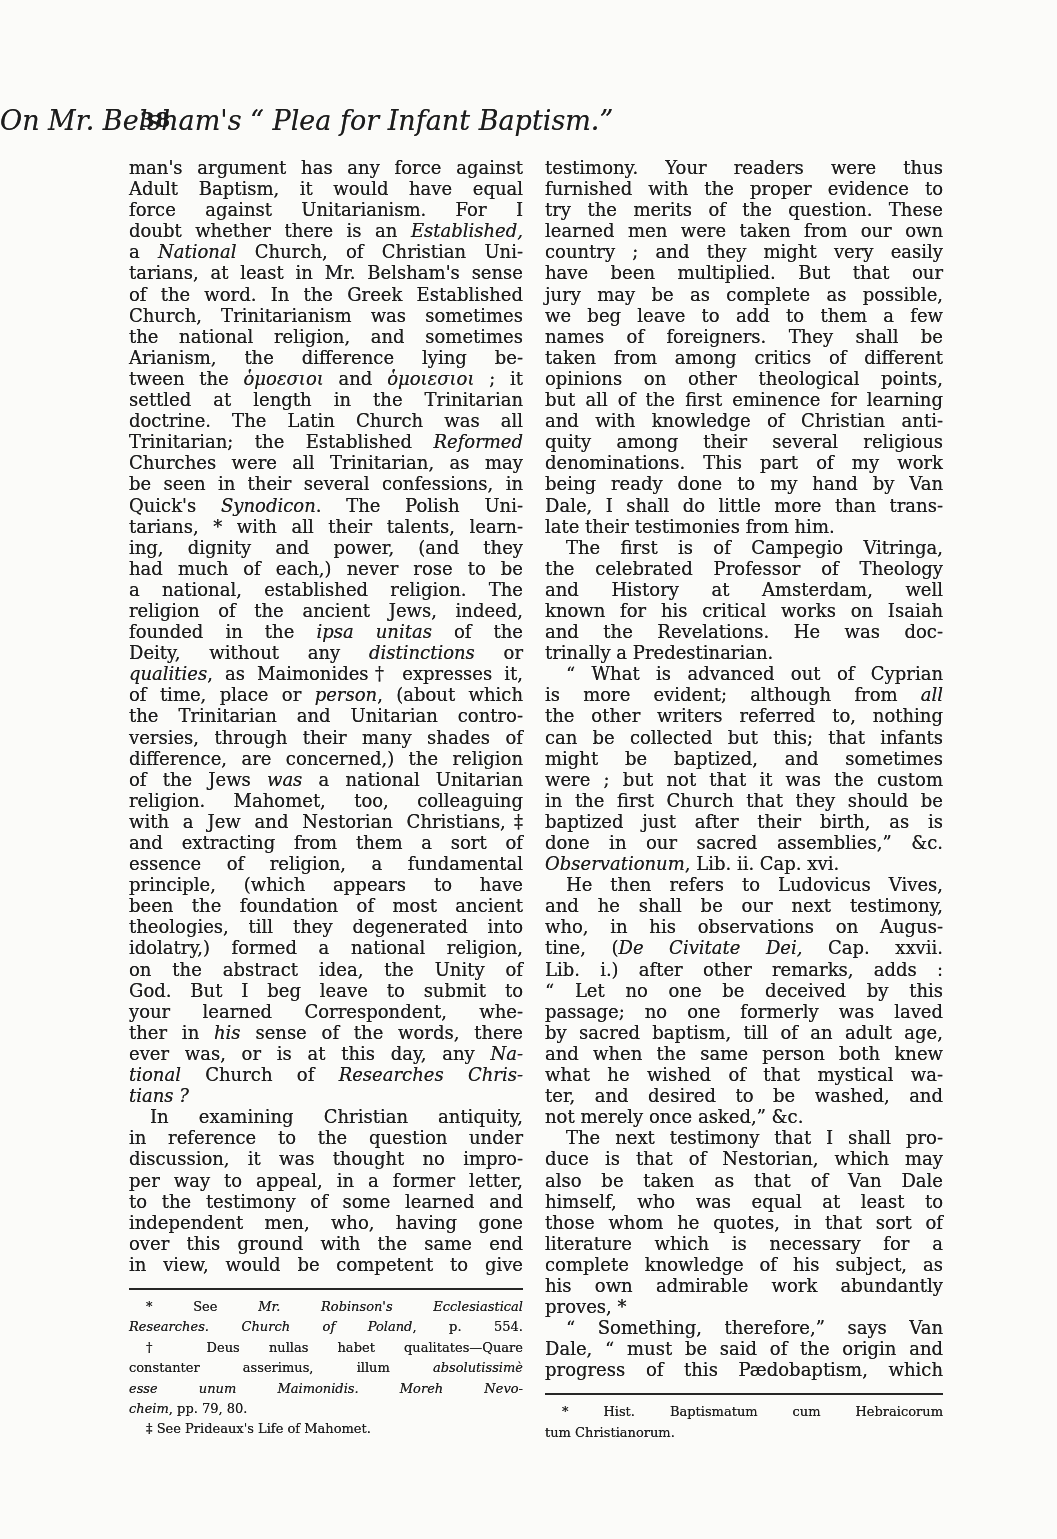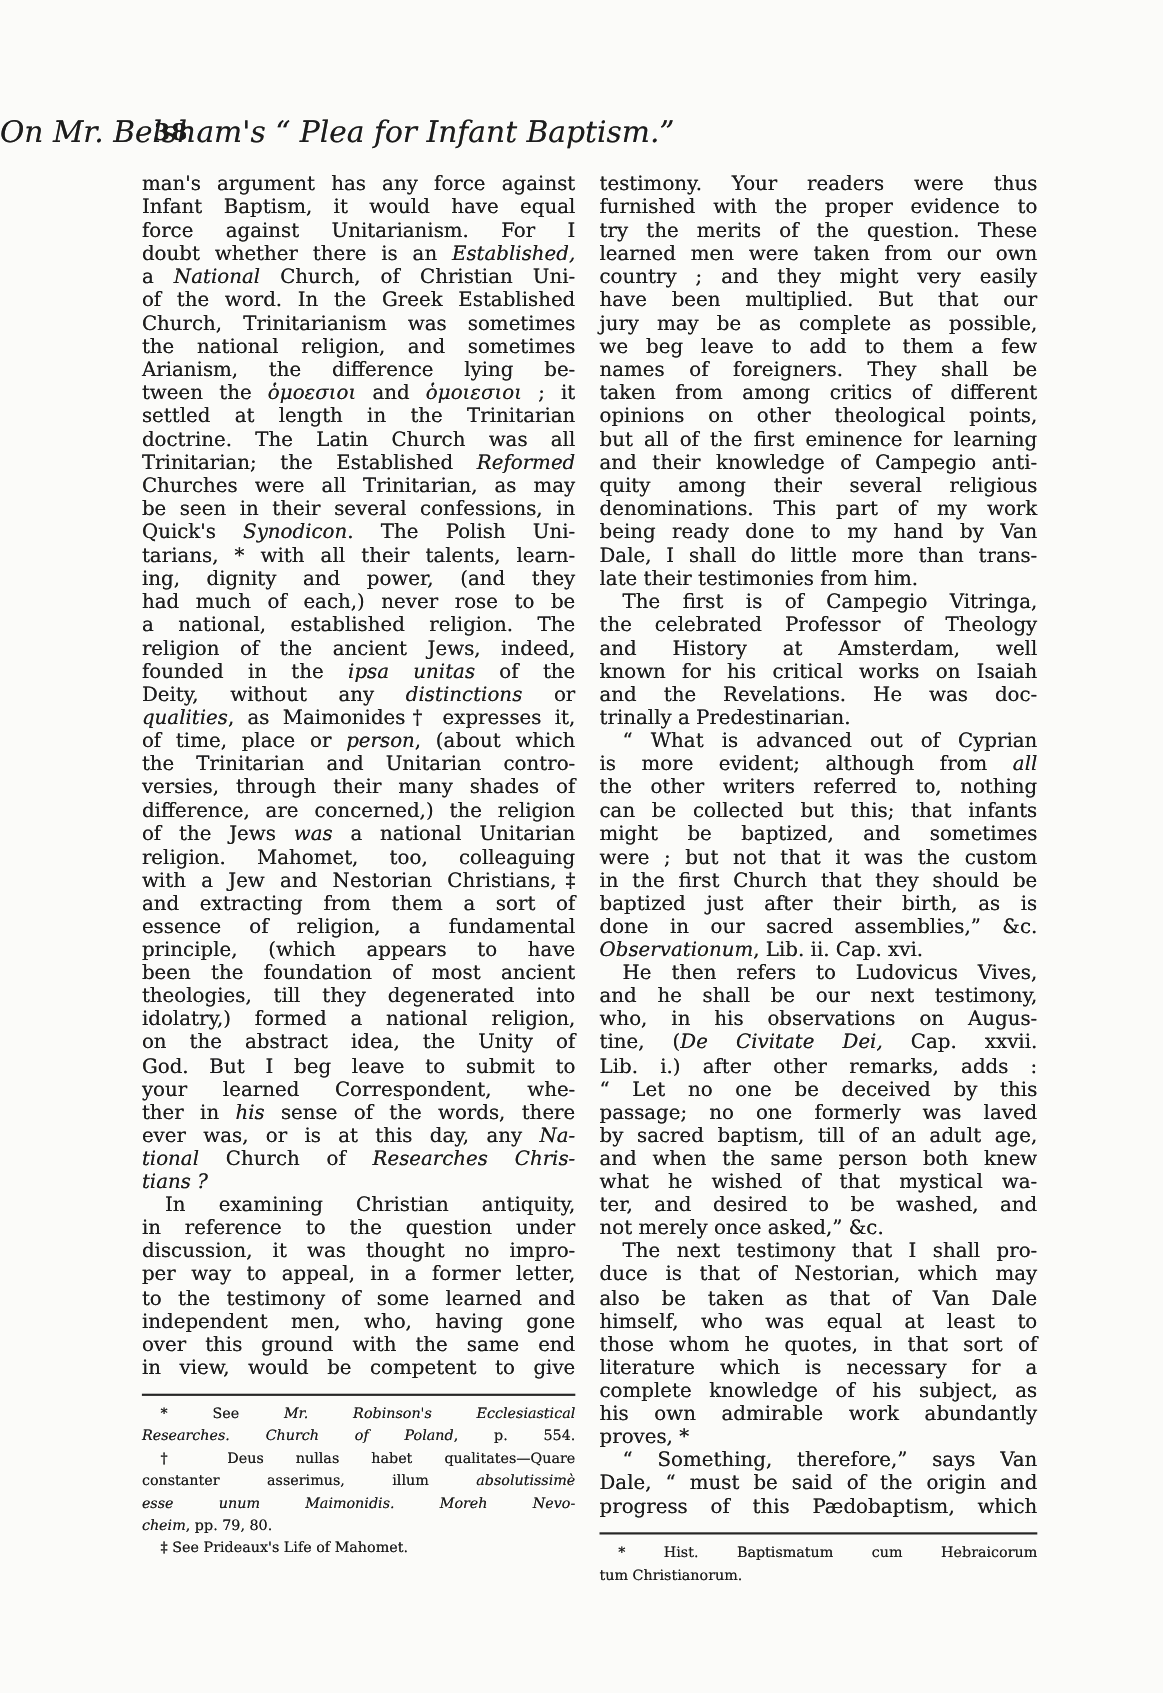--- a/index.html
+++ b/index.html
@@ -48,24 +48,25 @@
 </head>
 <body>
 
 <div class="page-number">38</div>
 
 <div class="header-title">On Mr. Belsham's “ Plea for Infant Baptism.”</div>
 
 <div class="column col-left">
   <div id="left-body">
       <div class="line">man's argument has any force against</div>
-      <div class="line">Infant Baptism, it would have equal</div>
+      <div class="line">Adult Baptism, it would have equal</div>
       <div class="line">force against Unitarianism.  For I</div>
       <div class="line">doubt whether there is an <i>Established,</i></div>
       <div class="line">a <i>National</i> Church, of Christian Uni-</div>
+      <div class="line">tarians, at least in Mr. Belsham's sense</div>
       <div class="line">of the word.  In the Greek Established</div>
       <div class="line">Church, Trinitarianism was sometimes</div>
       <div class="line">the national religion, and sometimes</div>
       <div class="line">Arianism, the difference lying be-</div>
       <div class="line">tween the <i>ὁμοεσιοι</i> and <i>ὁμοιεσιοι</i> ; it</div>
       <div class="line">settled at length in the Trinitarian</div>
       <div class="line">doctrine.  The Latin Church was all</div>
       <div class="line">Trinitarian; the Established <i>Reformed</i></div>
       <div class="line">Churches were all Trinitarian, as may</div>
       <div class="line">be seen in their several confessions, in</div>
@@ -126,21 +127,21 @@
       <div class="line">try the merits of the question.  These</div>
       <div class="line">learned men were taken from our own</div>
       <div class="line">country ; and they might very easily</div>
       <div class="line">have been multiplied.  But that our</div>
       <div class="line">jury may be as complete as possible,</div>
       <div class="line">we beg leave to add to them a few</div>
       <div class="line">names of foreigners.  They shall be</div>
       <div class="line">taken from among critics of different</div>
       <div class="line">opinions on other theological points,</div>
       <div class="line">but all of the first eminence for learning</div>
-      <div class="line">and their knowledge of Campegio anti-</div>
+      <div class="line">and with knowledge of Christian anti-</div>
       <div class="line">quity among their several religious</div>
       <div class="line">denominations.  This part of my work</div>
       <div class="line">being ready done to my hand by Van</div>
       <div class="line">Dale, I shall do little more than trans-</div>
       <div class="line noju">late their testimonies from him.</div>
       <div class="line indent">The first is of Campegio Vitringa,</div>
       <div class="line">the celebrated Professor of Theology</div>
       <div class="line">and History at Amsterdam, well</div>
       <div class="line">known for his critical works on Isaiah</div>
       <div class="line">and the Revelations.  He was doc-</div>

